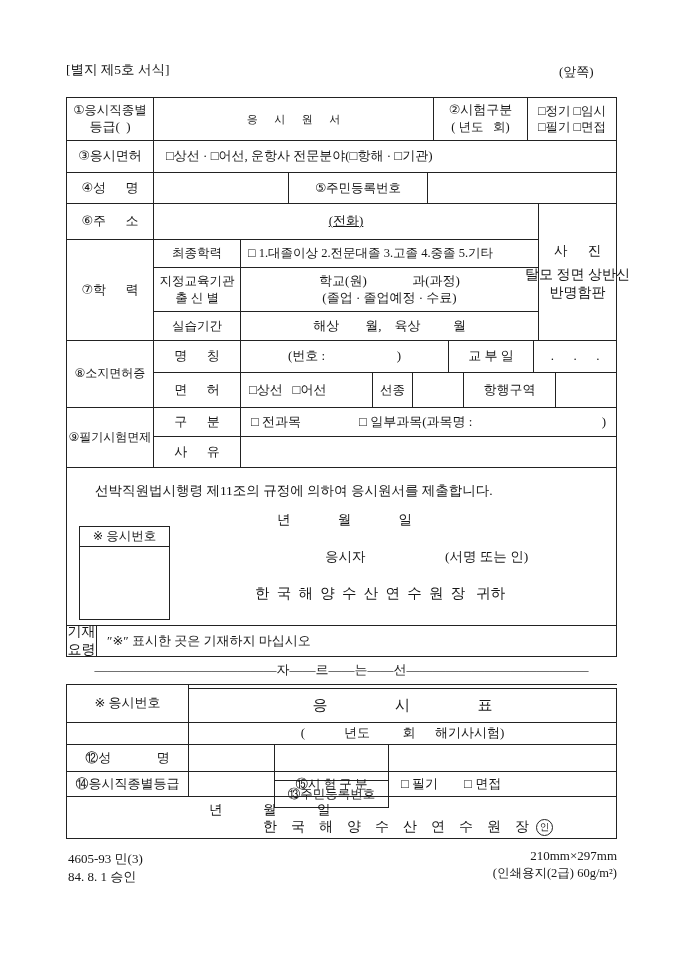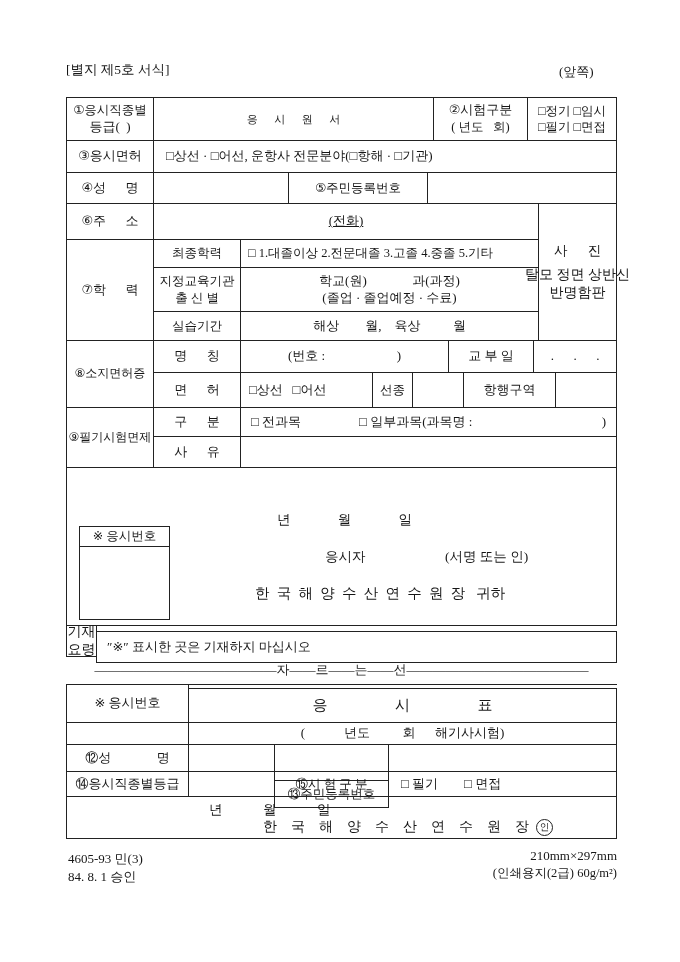--- a/index.html
+++ b/index.html
@@ -107,33 +107,34 @@
   <div class="exempt-row">
     <span>□ 전과목</span>
     <span class="mid">□ 일부과목(과목명 :</span>
     <span class="close">)</span>
   </div>
 </div>
 <div class="c" style="left:153px;top:436px;width:88px;height:32px;">사      유</div>
 <div class="c" style="left:240px;top:436px;width:377px;height:32px;"></div>
 
 <div class="box" style="left:66px;top:467px;width:551px;height:159px;">
+  <div class="t fs135" style="left:28px;top:15px;">선박직원법시행령 제11조의 규정에 의하여 응시원서를 제출합니다.</div>
   <div class="t fs135" style="left:210px;top:44px;">년              월              일</div>
   <div class="c fs125" style="left:12px;top:58px;width:91px;height:21px;">※ 응시번호</div>
   <div class="c" style="left:12px;top:78px;width:91px;height:74px;"></div>
   <div class="t fs135" style="left:258px;top:81px;">응시자</div>
   <div class="t fs135" style="left:378px;top:81px;">(서명 또는 인)</div>
   <div class="t fs145" style="left:188px;top:117px;">한  국  해  양  수  산  연  수  원  장   귀하</div>
 </div>
 
 <div class="c col fs10" style="left:66px;top:625px;width:31px;height:32px;">
   <span>기재</span>
   <span>요령</span>
 </div>
-<div class="c l" style="left:96px;top:625px;width:521px;height:32px;padding-left:10px;margin-top:6px;">″※″ 표시한 곳은 기재하지 마십시오</div>
+<div class="c l" style="left:96px;top:625px;width:521px;height:32px;padding-left:10px;">″※″ 표시한 곳은 기재하지 마십시오</div>
 
 <div class="t" style="left:66px;top:662px;width:551px;text-align:center;">——————————————자——르——는——선——————————————</div>
 
 <div class="hline" style="left:66px;top:684px;width:551px;"></div>
 <div class="c" style="left:66px;top:684px;width:123px;height:39px;">※ 응시번호</div>
 <div class="c fs15" style="left:188px;top:688px;width:429px;height:35px;">응                  시                  표</div>
 <div class="c" style="left:66px;top:722px;width:123px;height:23px;"></div>
 <div class="c" style="left:188px;top:722px;width:429px;height:23px;">(            년도          회      해기사시험)</div>
 <div class="c" style="left:66px;top:744px;width:123px;height:28px;">⑫성              명</div>
 <div class="c" style="left:188px;top:744px;width:87px;height:28px;"></div>

